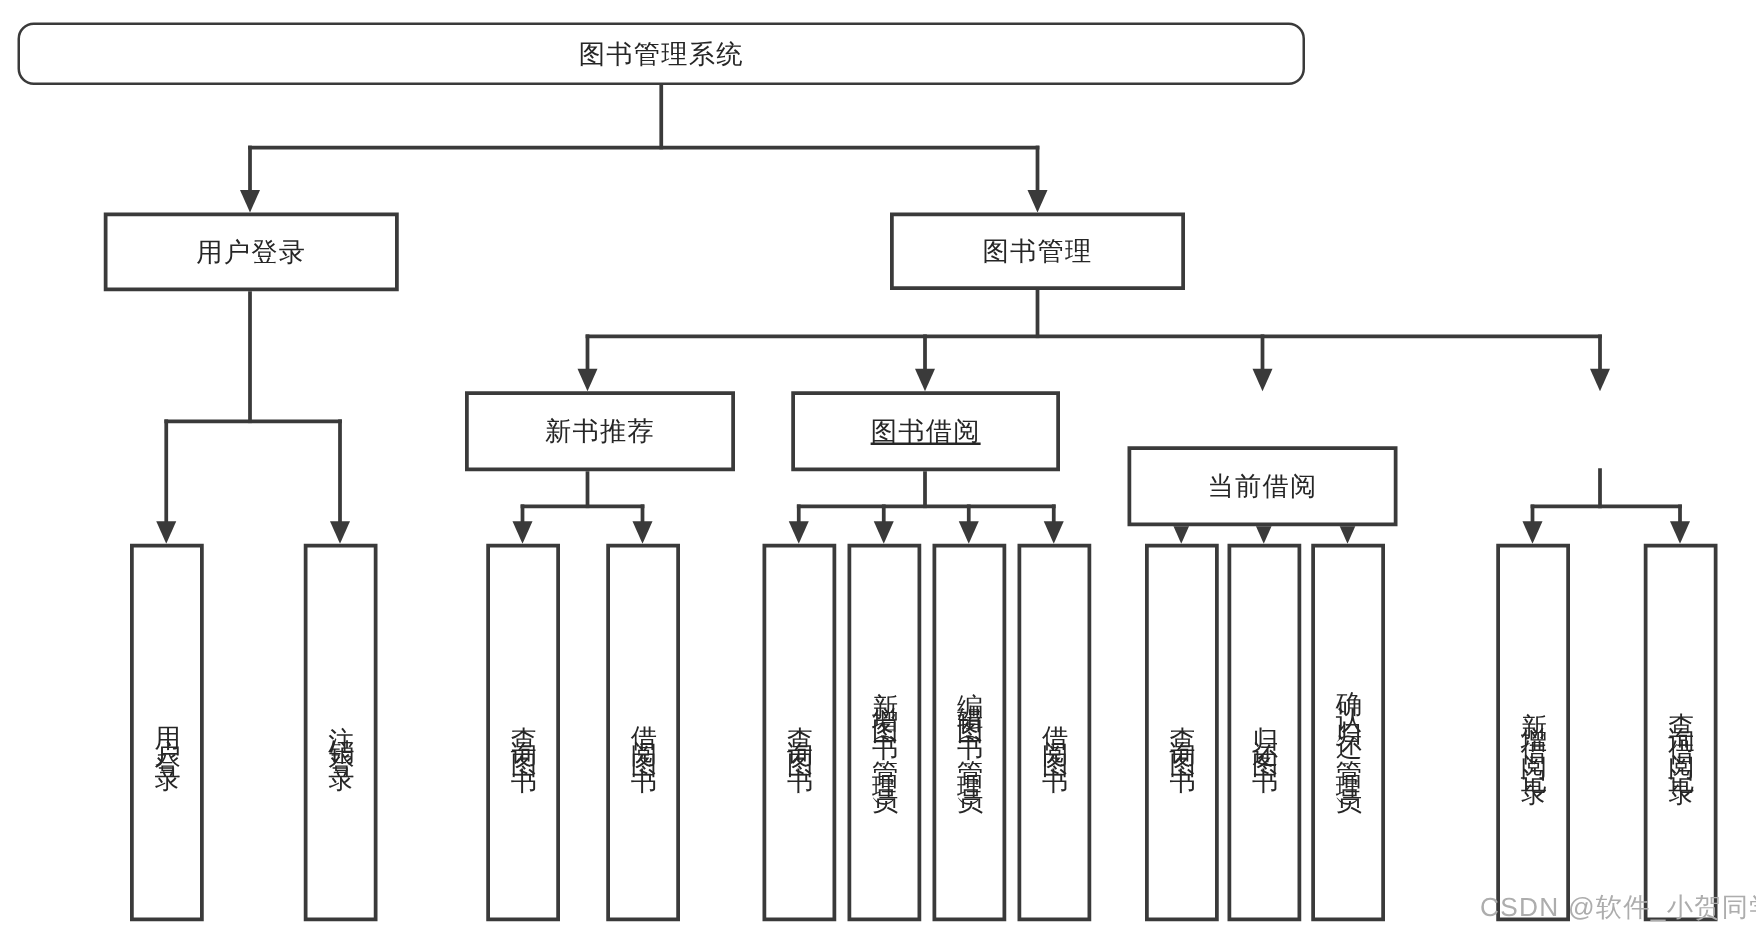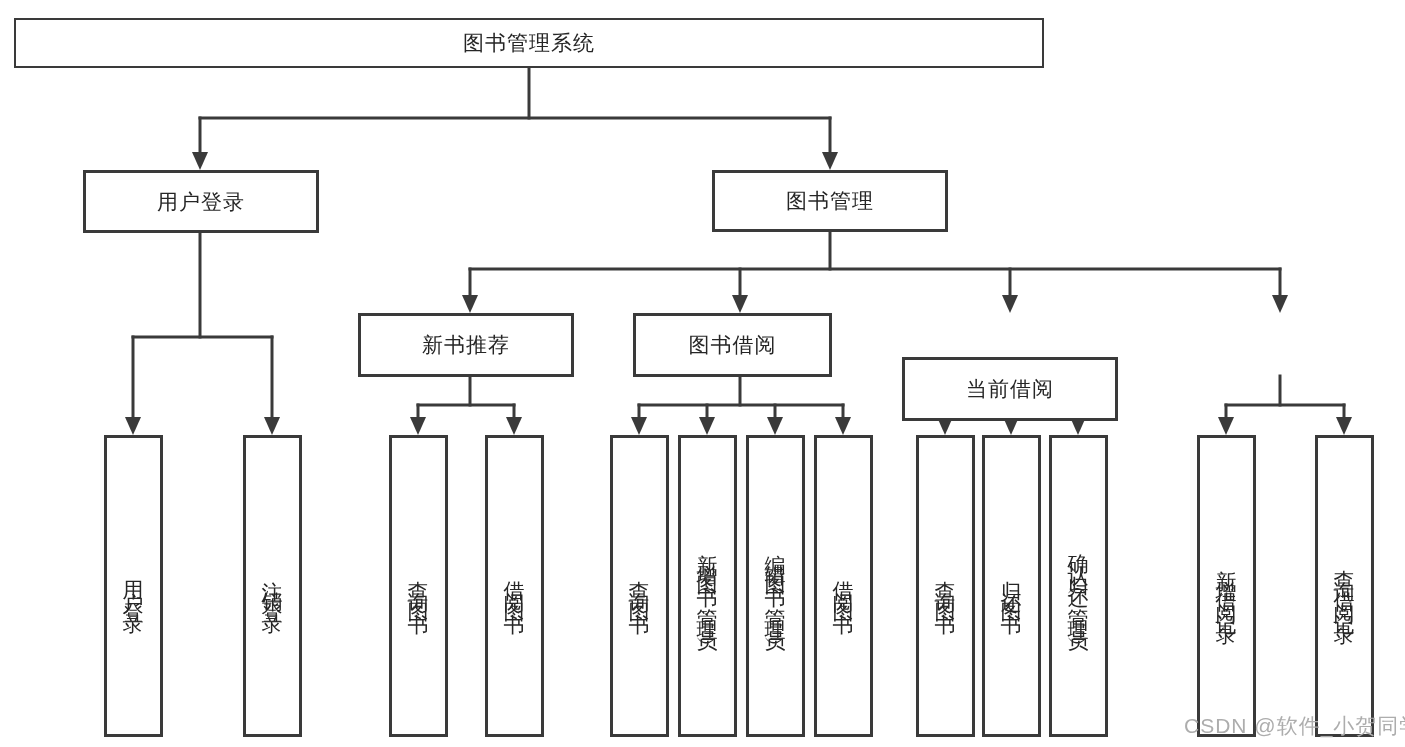--- a/index.html
+++ b/index.html
@@ -17,21 +17,21 @@
     box-sizing:border-box;
     background:#ffffff;
     border:3px solid #3a3a3a;
     display:flex;align-items:center;justify-content:center;
     font-size:21px;
     letter-spacing:1px;
     color:#262626;
     z-index:2;
     white-space:nowrap;
   }
-  .node.root{border-width:2px;}
+  .node.root{border-width:2px;border-radius:13px;}
   .leaf{
     writing-mode:vertical-rl;
     text-orientation:mixed;
     letter-spacing:11px;
     font-size:21px;
     line-height:1;
   }
   .watermark{
     position:absolute;
     left:1184px;top:712px;
@@ -121,22 +121,22 @@
       <line x1="1344" y1="405" x2="1344" y2="420"></line>
       <polygon points="1336,417 1352,417 1344,435" stroke="none"></polygon>
     </g>
   </svg>
 
   <div class="node root" style="left:14px;top:18px;width:1030px;height:50px;">图书管理系统</div>
 
   <div class="node" style="left:83px;top:170px;width:236px;height:63px;">用户登录</div>
   <div class="node" style="left:712px;top:170px;width:236px;height:62px;">图书管理</div>
 
-  <div class="node" style="left:358px;top:313px;width:216px;height:64px;">新书推荐</div>
-  <div class="node" style="left:633px;top:313px;width:199px;height:64px;">图书借阅</div>
+  <div class="node" style="left:372px;top:313px;width:216px;height:64px;">新书推荐</div>
+  <div class="node" style="left:633px;top:313px;width:215px;height:64px;text-decoration:underline;">图书借阅</div>
   <div class="node" style="left:902px;top:313px;width:216px;height:64px;margin-top:44px;">当前借阅</div>
 
   <div class="node leaf" style="left:104px;top:435px;width:59px;height:302px;">用户登录</div>
   <div class="node leaf" style="left:243px;top:435px;width:59px;height:302px;">注销登录</div>
 
   <div class="node leaf" style="left:389px;top:435px;width:59px;height:302px;">查询图书</div>
   <div class="node leaf" style="left:485px;top:435px;width:59px;height:302px;">借阅图书</div>
 
   <div class="node leaf" style="left:610px;top:435px;width:59px;height:302px;">查询图书</div>
   <div class="node leaf" style="left:678px;top:435px;width:59px;height:302px;">新增图书（管理员）</div>

